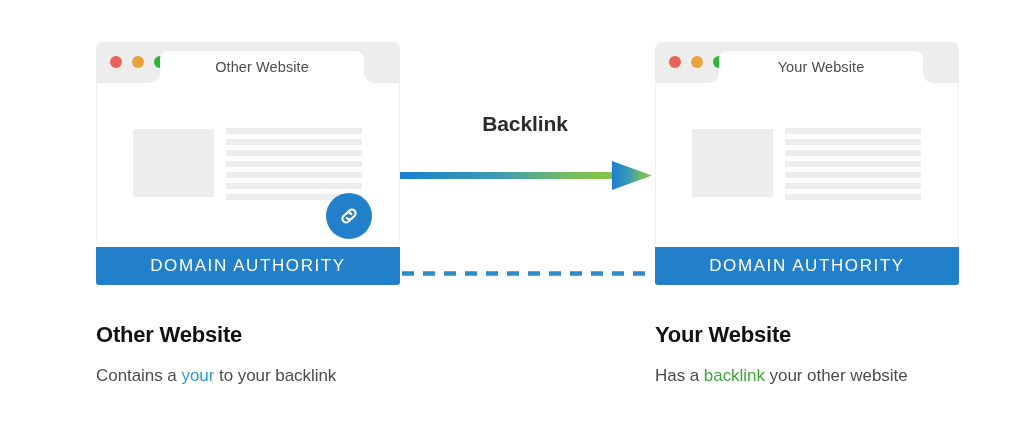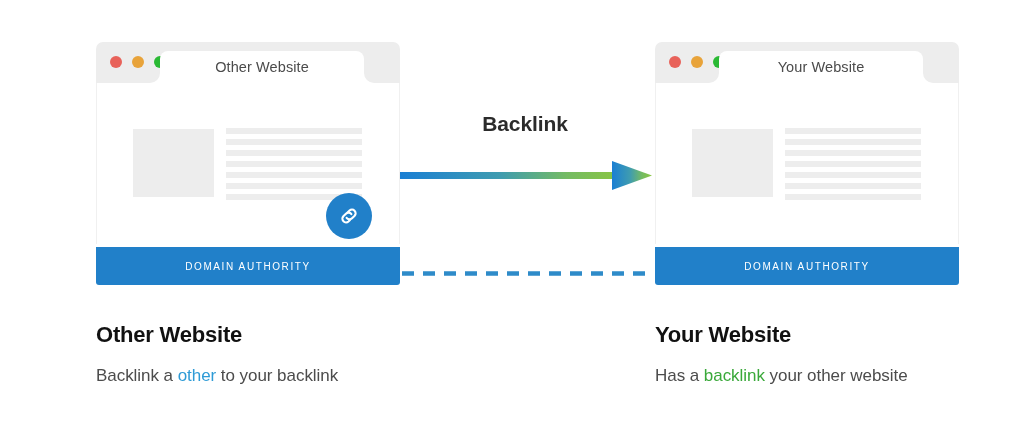--- a/index.html
+++ b/index.html
@@ -155,21 +155,21 @@
     height: 38px;
     background: #2180c9;
     border-bottom-left-radius: 3px;
     border-bottom-right-radius: 3px;
     display: flex;
     align-items: center;
     justify-content: center;
   }
   .authority-bar span {
     color: #ffffff;
-    font-size: 10px;
+    font-size: 17px;
     letter-spacing: 1.6px;
     font-weight: 500;
   }
 
   
   .backlink-label {
     position: absolute;
     left: 372px;
     top: 112px;
     width: 250px;
@@ -318,21 +318,21 @@
   </div>
 
   <div class="dashed-link">
     <svg width="250" height="5" viewBox="0 0 250 5">
       <line x1="0" y1="2.5" x2="250" y2="2.5" stroke="#2e8bc9" stroke-width="4.5" stroke-dasharray="12 9"></line>
     </svg>
   </div>
 
   <div class="caption left">
     <h2>Other Website</h2>
-    <p><span>Backlink a </span><span class="hl-blue">other</span><span> to your backlink</span></p>
+    <p><span>Contains a </span><span class="hl-blue">your</span><span> to your backlink</span></p>
   </div>
 
   <div class="caption right">
     <h2>Your Website</h2>
     <p><span>Has a </span><span class="hl-green">backlink</span><span> your other website</span></p>
   </div>
 
 </div>
 
 </body></html>

